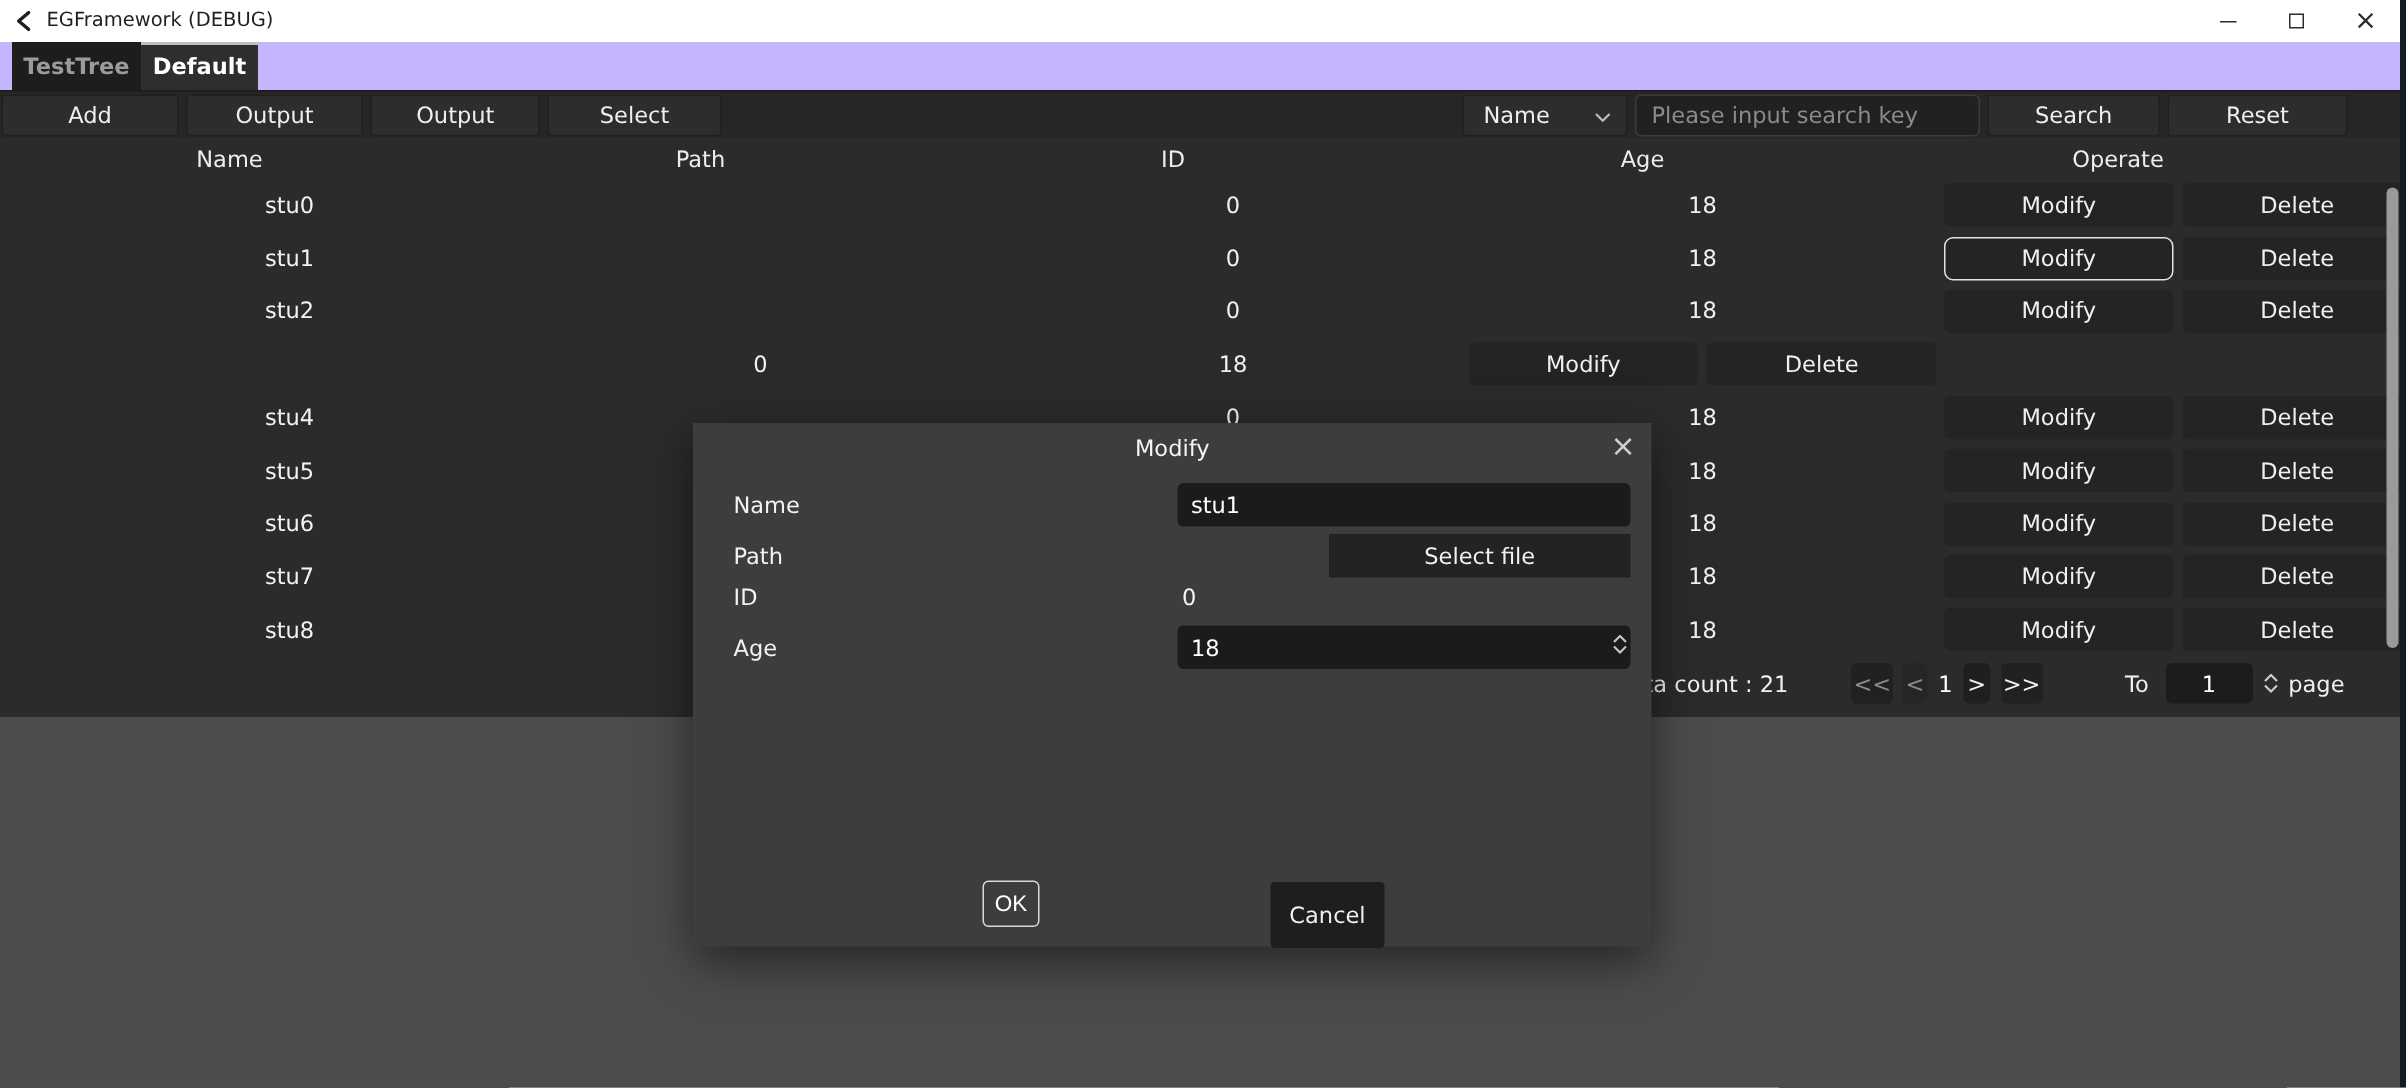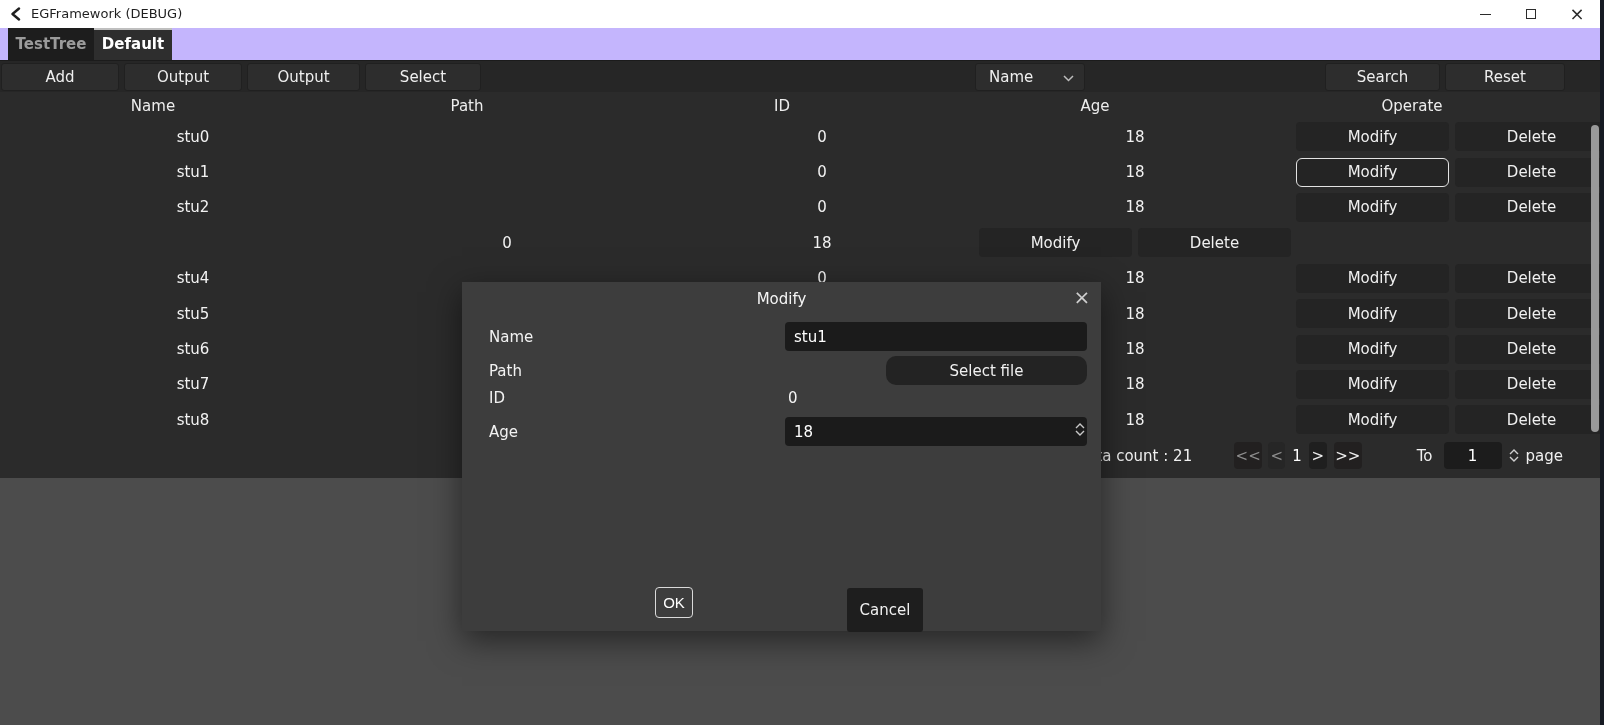--- a/index.html
+++ b/index.html
@@ -78,21 +78,21 @@
   .dlg-title { position:absolute; left:0; top:8px; width:100%; text-align:center; color:#f5f5f5; font-size:15px; }
   .dlg-close { position:absolute; top:4px; right:8px; width:22px; height:22px; display:flex; align-items:center;
                justify-content:center; color:#cfcfcf; font-size:20px; line-height:20px; }
   .dlg-label { position:absolute; left:27px; height:29px; display:flex; align-items:center; color:#f2f2f2; font-size:15px; }
   .lbl-name { top:40px; } .lbl-path { top:74px; } .lbl-id { top:104px; height:24px; } .lbl-age { top:135px; }
   .dlg-input { position:absolute; left:323px; width:302px; height:29px; background:#1b1b1b; border:none; border-radius:4px;
                color:#ffffff; padding:0 9px; font-size:15px; font-family:inherit; }
   .inp-name { top:40px; } .inp-age { top:135px; padding-right:22px; }
   .dlg-spin { position:absolute; left:606px; top:141px; }
   .btn-selectfile { position:absolute; left:424px; top:74px; width:201px; height:29px; background:#232323; border:none;
-                    border-radius:10px; color:#f0f0f0; font-size:15px; font-family:inherit; }
+                    border-radius:0; color:#f0f0f0; font-size:15px; font-family:inherit; }
   .id-value { position:absolute; left:326px; top:104px; height:24px; display:flex; align-items:center; color:#f5f5f5; font-size:15px; }
   .btn-ok { position:absolute; left:193px; top:305px; width:38px; height:31px; background:transparent;
             border:1px solid #dadada; border-radius:4px; color:#ffffff; font-size:15px; font-family:Liberation Sans, sans-serif; }
   .btn-cancel { position:absolute; left:385px; top:306px; width:76px; height:44px; background:#1e1e1e; border:none;
                 border-radius:3px; color:#f0f0f0; font-size:15px; font-family:inherit; }
 </style>
 </head>
 <body>
 
 <div class="stage">
@@ -125,20 +125,21 @@
     <button class="tbtn btn-refresh">Output</button>
     <button class="tbtn btn-output">Output</button>
     <button class="tbtn btn-input">Select</button>
 
     <div class="tbtn field-select">
       <span>Name</span>
       <svg class="select-chevron" width="11" height="7" viewBox="0 0 11 7">
         <polyline points="1,1 5.5,5.5 10,1" fill="none" stroke="#bdbdbd" stroke-width="1.5"></polyline>
       </svg>
     </div>
+    <input class="search-input" placeholder="Please input search key" style="">
     <button class="tbtn btn-search">Search</button>
     <button class="tbtn btn-reset">Reset</button>
   </div>
 
   <div class="tablewrap">
     <div class="thead">
       <div class="hcell">Name</div>
       <div class="hcell">Path</div>
       <div class="hcell">ID</div>
       <div class="hcell">Age</div>

